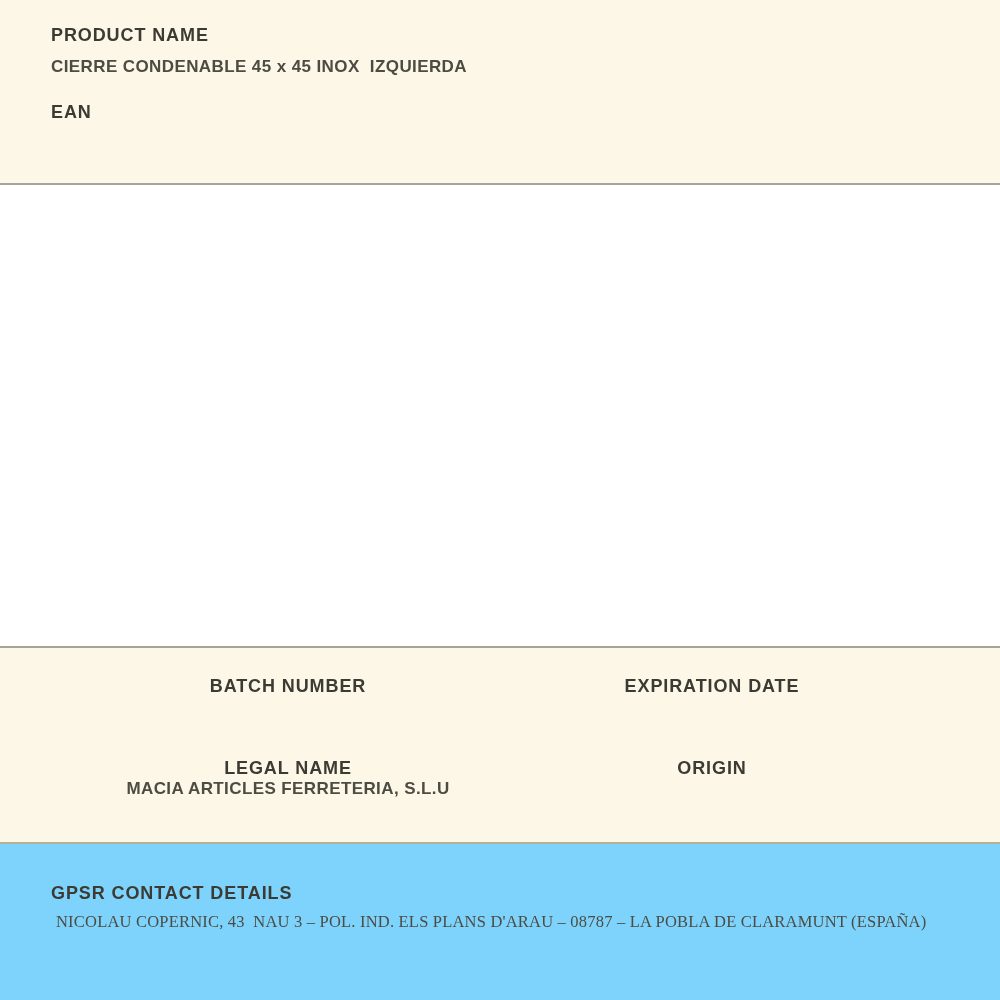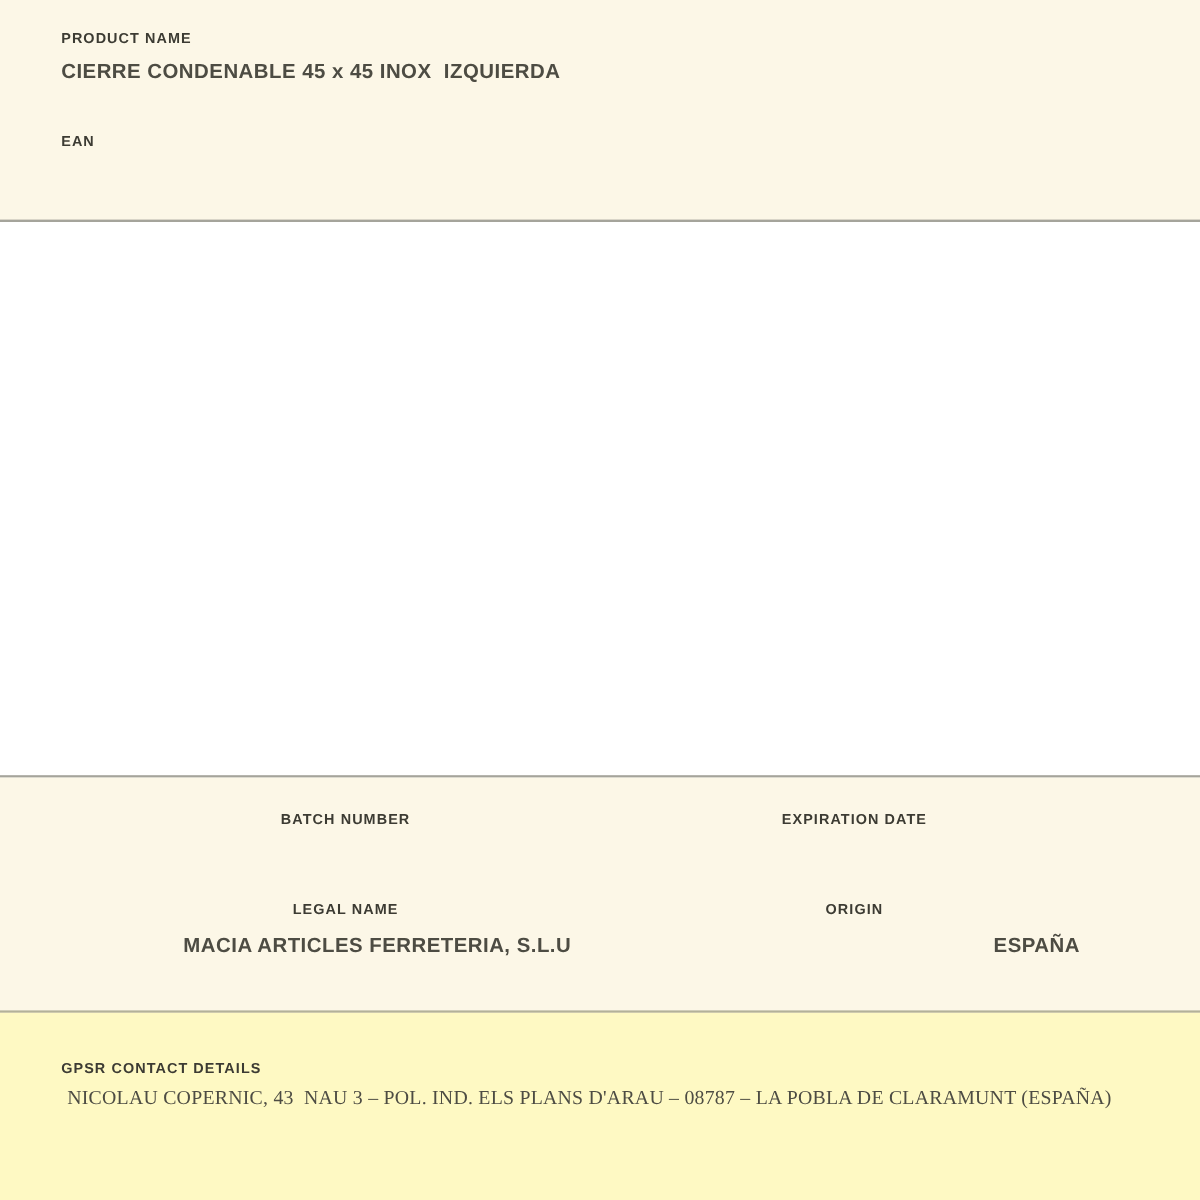--- a/index.html
+++ b/index.html
@@ -40,42 +40,42 @@
     display: grid;
     grid-template-columns: 1fr 1fr;
     gap: 48px;
   }
   .detail-grid .cell { text-align: center; }
   .detail-row2 { margin-top: 61px; }
 
   
   .sec-gpsr {
     height: 156px;
-    background: #fef9c3;
+    background: #7dd3fc;
     padding: 39px 40px 0 51px;
   }
 
   
   .lbl {
-    font-size: 12px;
+    font-size: 18px;
     font-weight: bold;
     letter-spacing: 0.9px;
     color: #3C3B33;
     white-space: pre;
   }
   .val {
     font-size: 17px;
     font-weight: bold;
     letter-spacing: 0.4px;
     color: #4D4C43;
     white-space: pre;
   }
   .sec-top .val { margin-top: 11px; }
-  .ean-block { margin-top: 41px; }
-  .cell .val { margin-top: 13px; text-align: right; }
+  .ean-block { margin-top: 25px; }
+  .cell .val { margin-top: 0; }
   .gpsr-address {
     margin-top: 8px;
     margin-left: 5px;
     font-size: 16.5px;
     letter-spacing: 0.2px;
     color: #4D4C43;
     white-space: pre;
     font-family: Liberation Serif, serif;
   }
 </style>
@@ -103,21 +103,20 @@
         <div class="lbl">EXPIRATION DATE</div>
       </div>
     </div>
     <div class="detail-grid detail-row2">
       <div class="cell">
         <div class="lbl">LEGAL NAME</div>
         <div class="val">MACIA ARTICLES FERRETERIA, S.L.U</div>
       </div>
       <div class="cell">
         <div class="lbl">ORIGIN</div>
-        <div class="val">ESPAÑA</div>
       </div>
     </div>
   </div>
 
   <div class="sec-gpsr">
     <div class="lbl">GPSR CONTACT DETAILS</div>
     <div class="gpsr-address">NICOLAU COPERNIC, 43  NAU 3 – POL. IND. ELS PLANS D'ARAU – 08787 – LA POBLA DE CLARAMUNT (ESPAÑA)</div>
   </div>
 
 </div>

